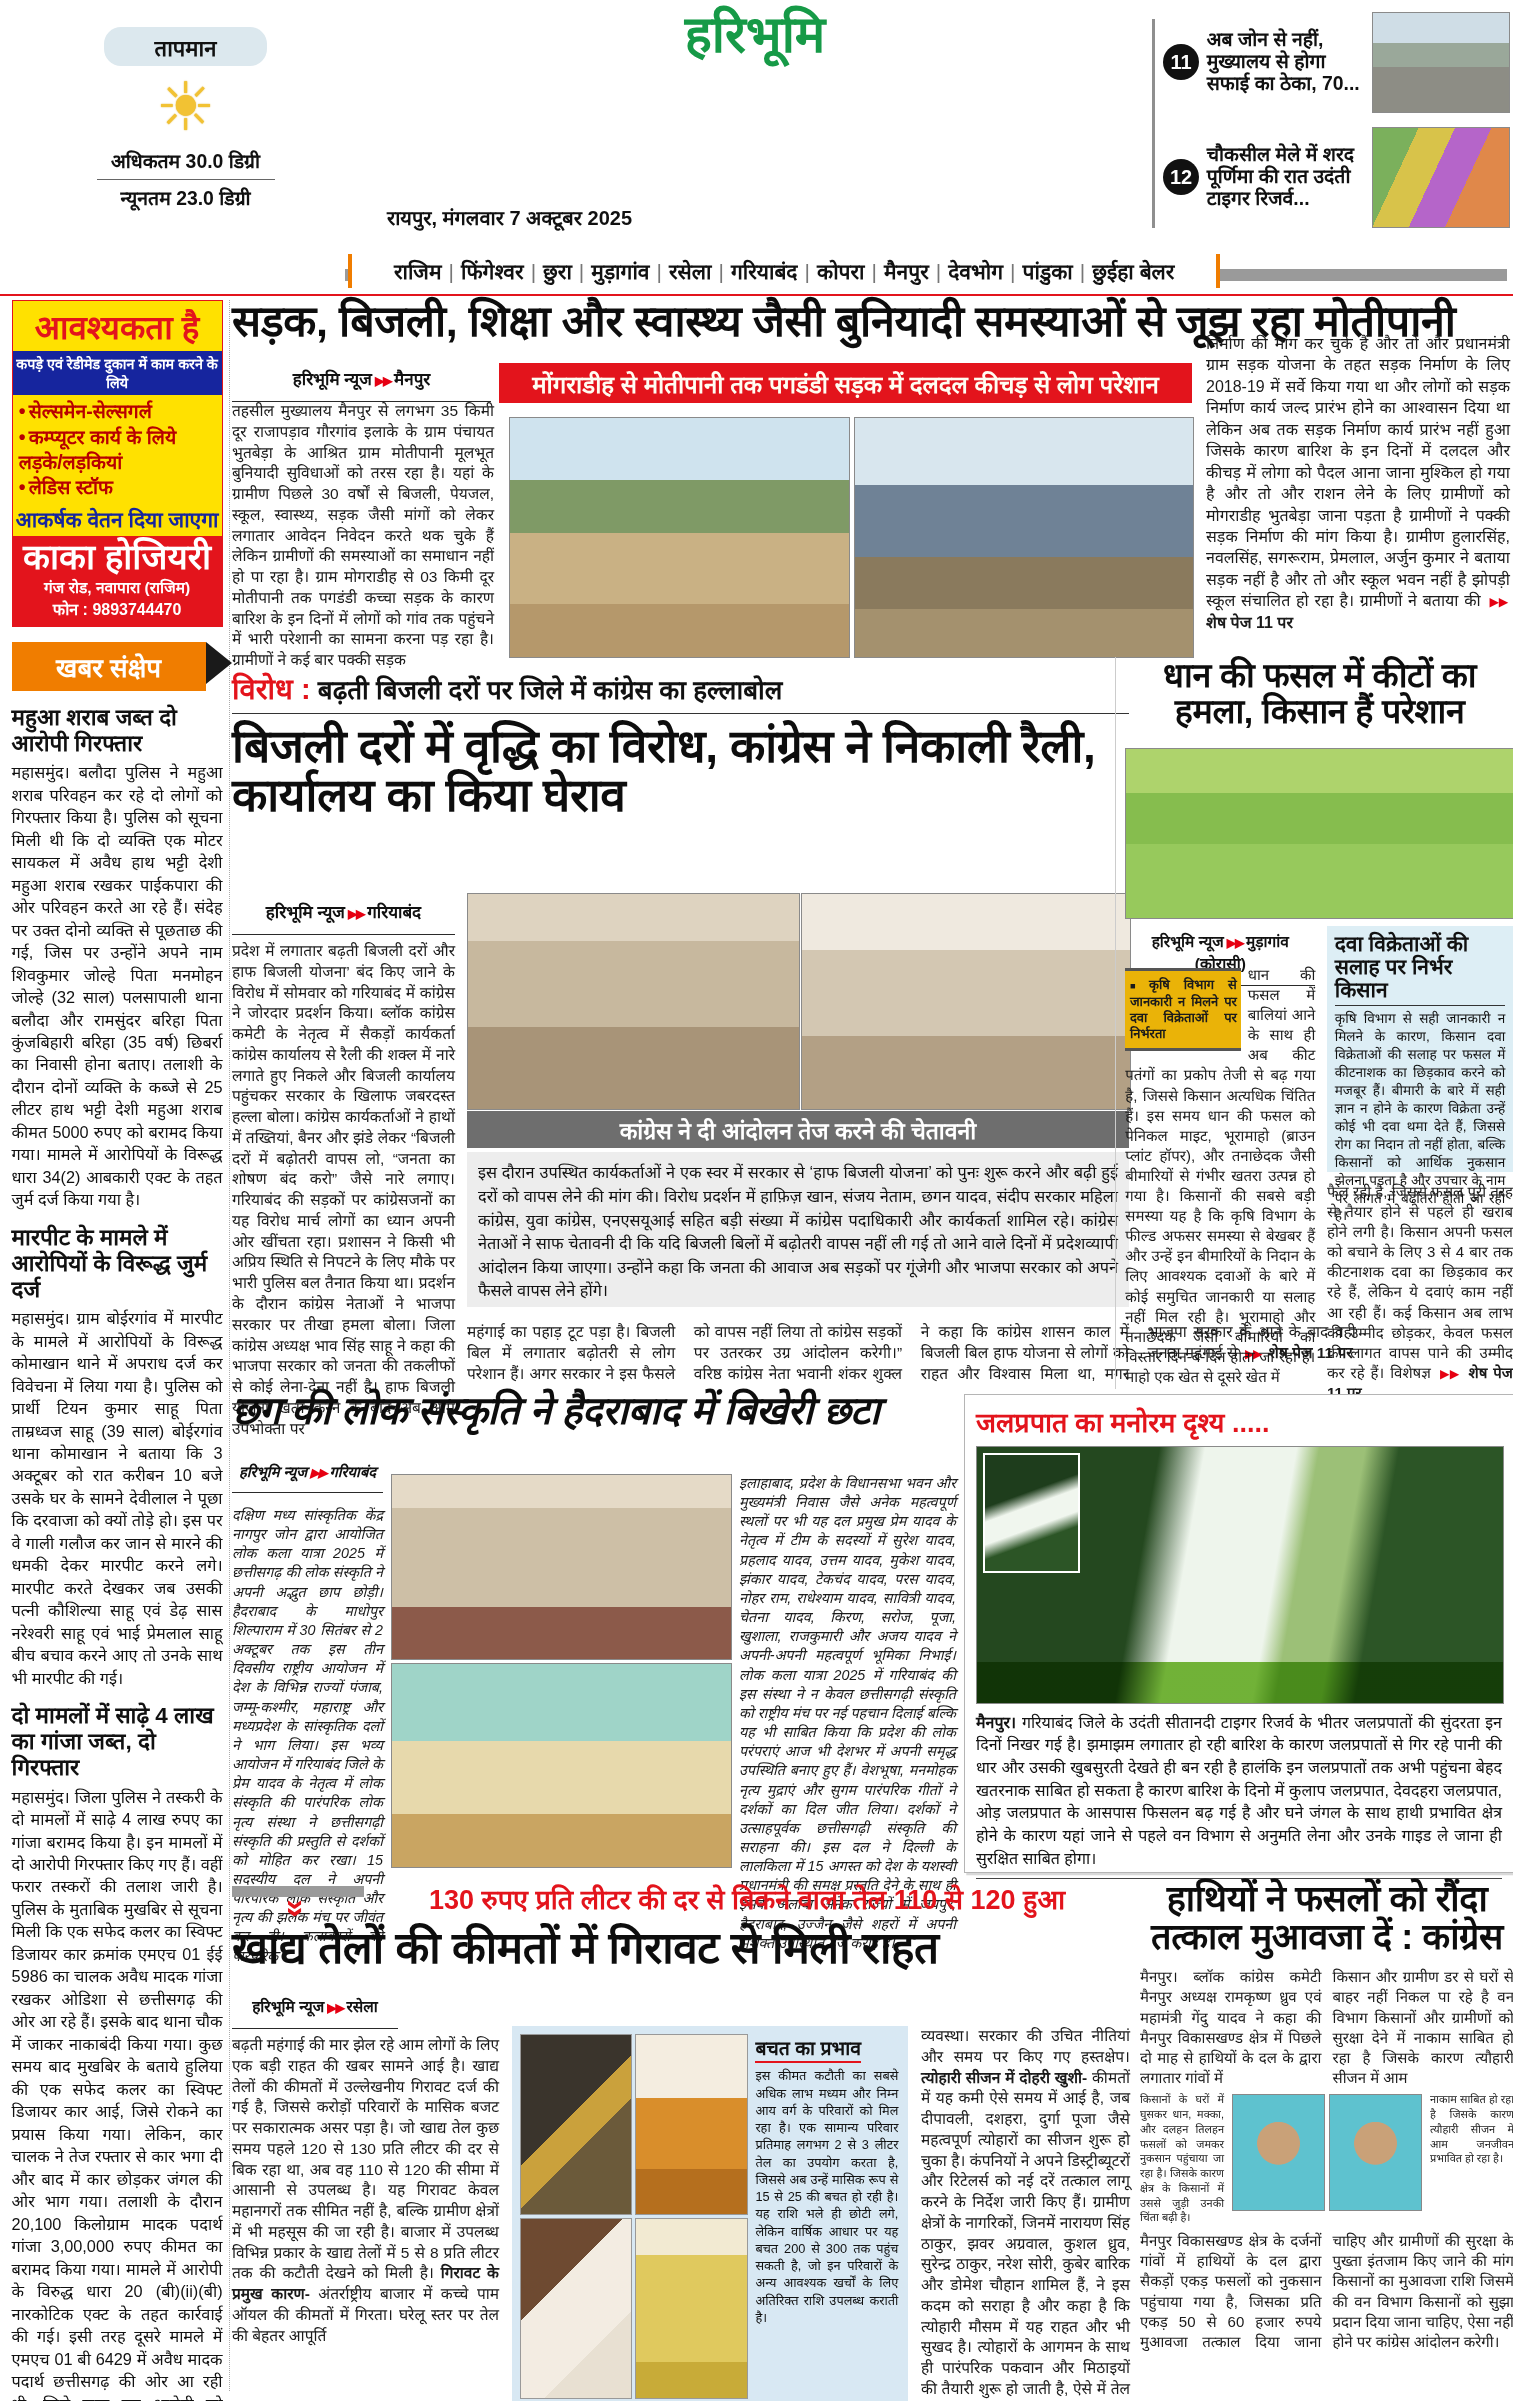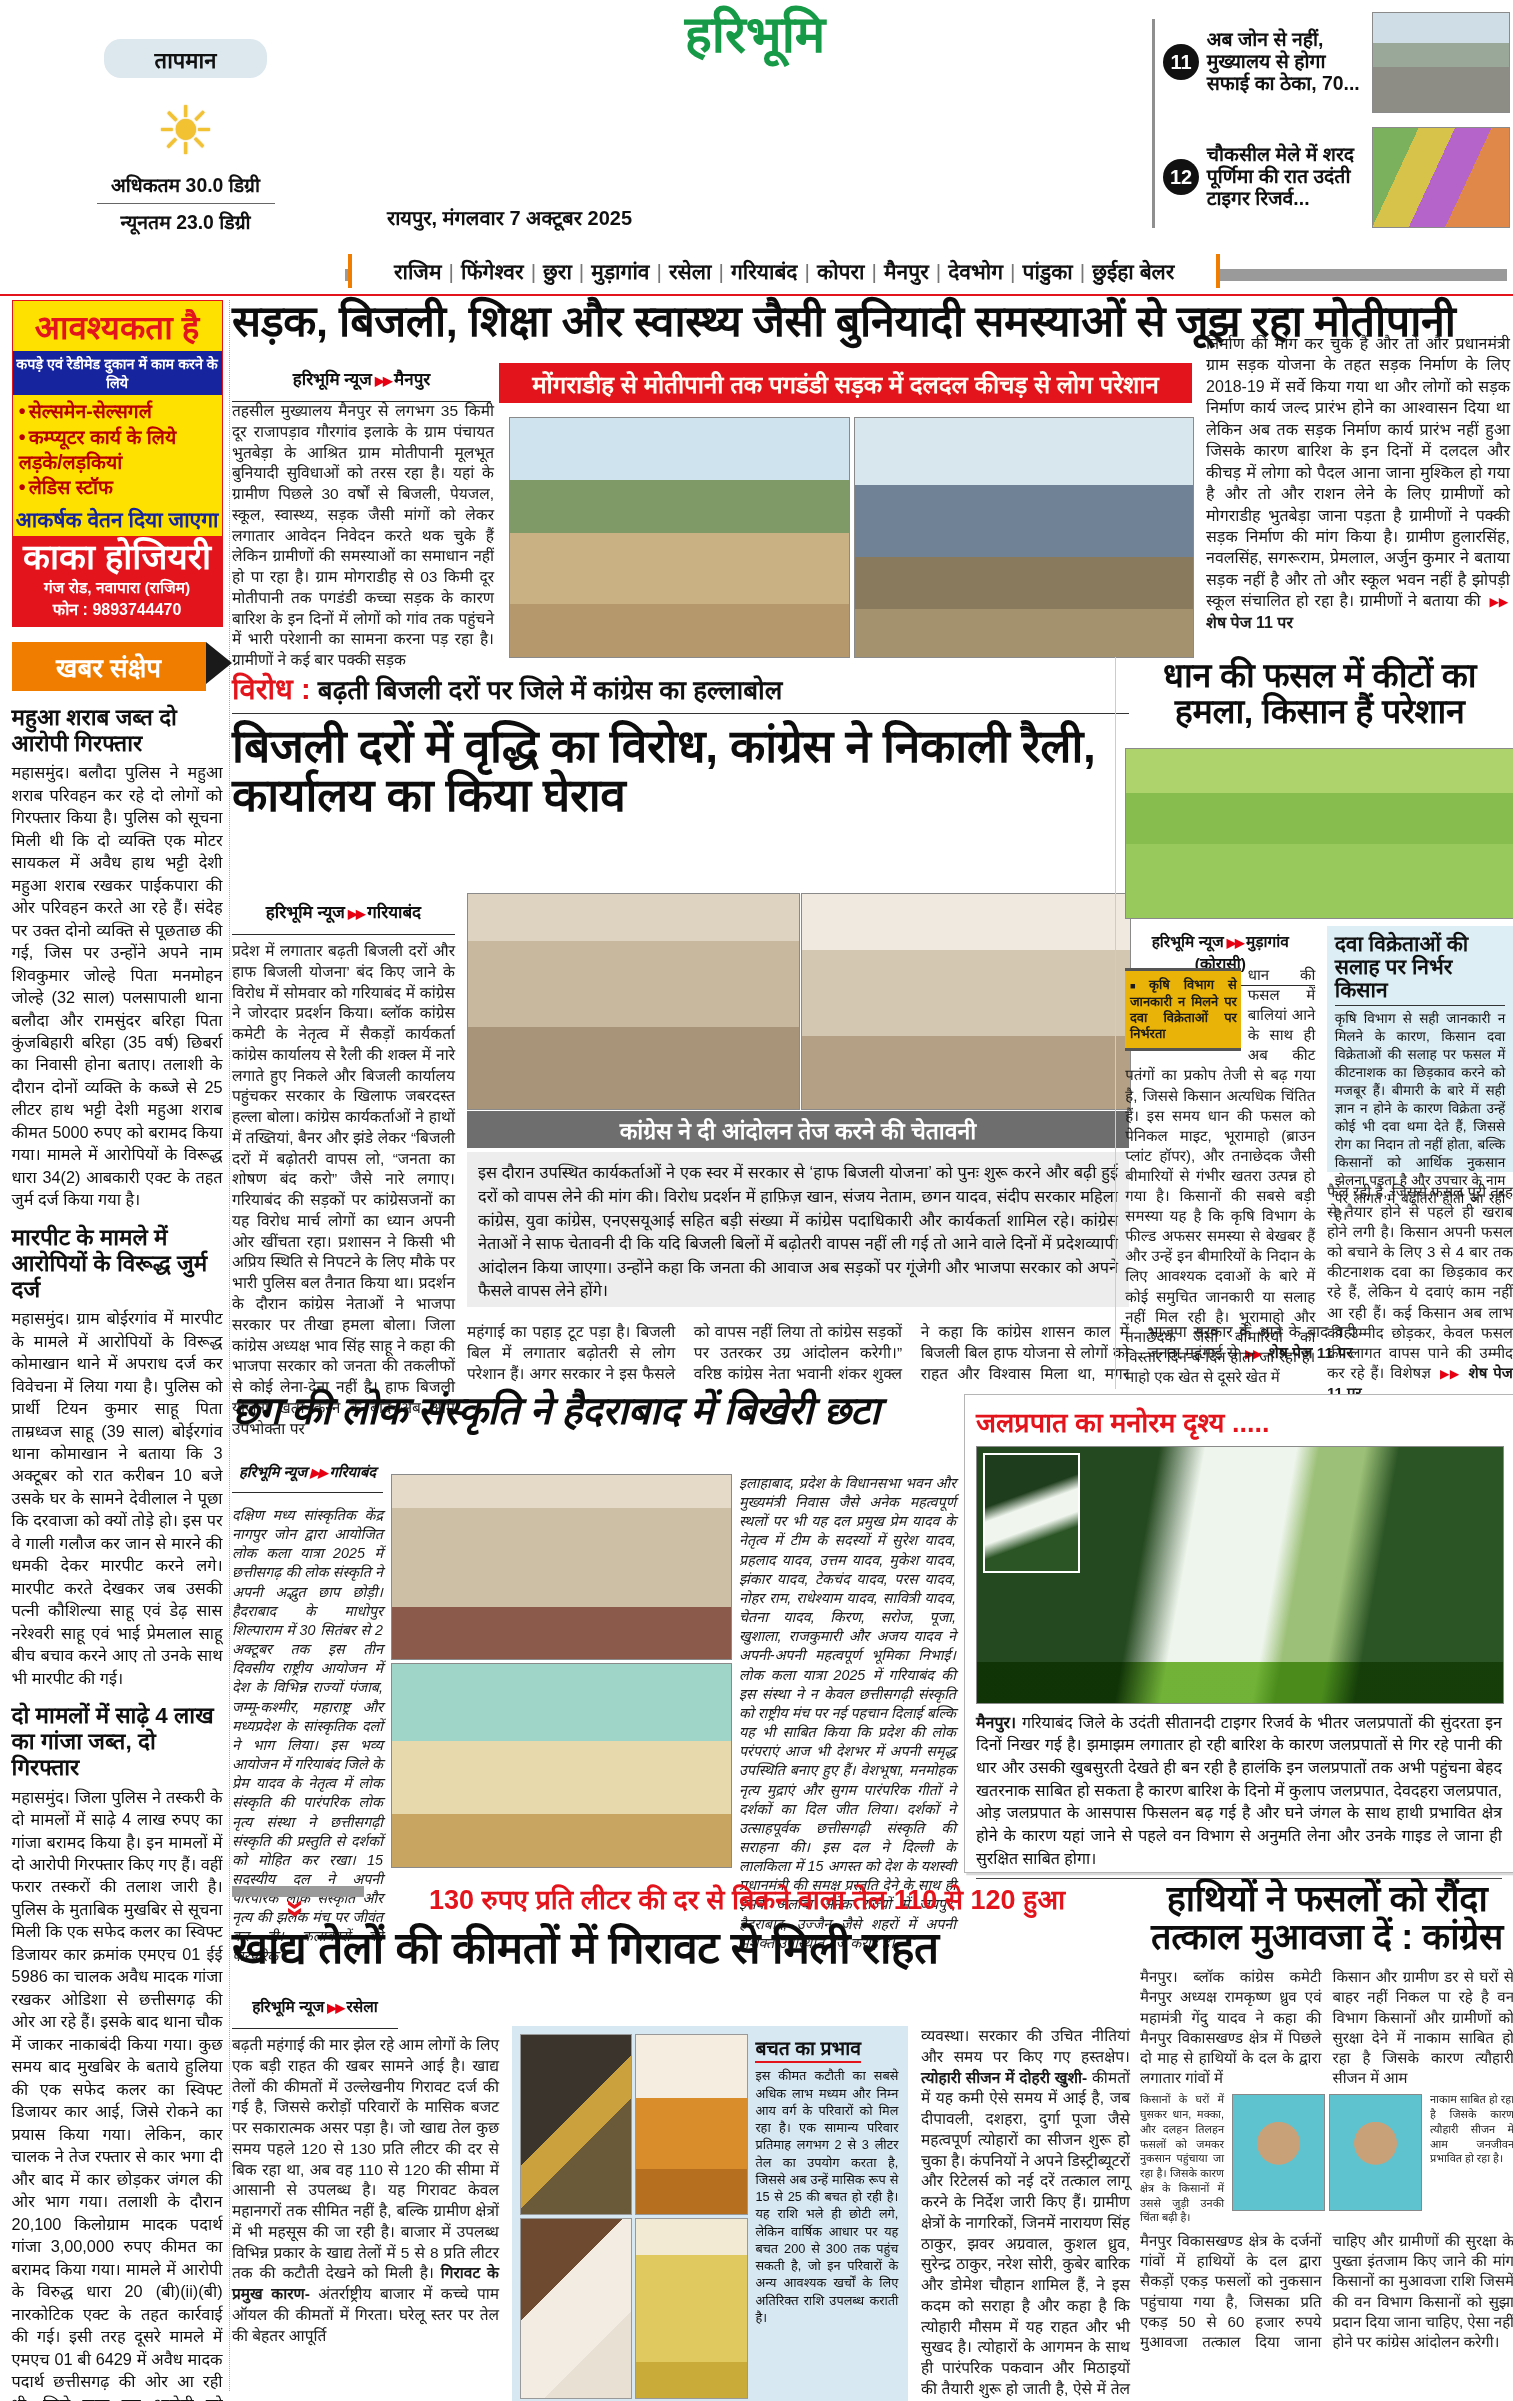--- a/index.html
+++ b/index.html
@@ -7,21 +7,21 @@
         font-family:"Liberation Sans",sans-serif;color:#111;}
   .abs{position:absolute;}
   .ph{border:0.8px solid #8a8a8a;}
   .headline{font-weight:bold;color:#0d0d0d;line-height:1.06;letter-spacing:-0.4px;}
   .body-text{font-size:15.5px;line-height:1.34;text-align:justify;color:#1b1b1b;}
   .byline{font-weight:bold;font-size:17px;text-align:center;border-bottom:1.5px solid #2a2a2a;padding-bottom:11px;}
   .arr{color:#e60012;font-size:12.4px;letter-spacing:-1.5px;padding:0 3.1px;}
   .jump{font-weight:bold;}
   
   .weather{left:77px;top:23px;width:217px;height:209px;text-align:center;}
-  .weather .pill{background:#dce8ee;border-radius:17px;font-weight:bold;font-size:22px;padding:4.6px 0;width:163px;margin:16px auto;}
+  .weather .pill{background:#dce8ee;border-radius:17px;font-weight:bold;font-size:22px;padding:4.6px 0;width:163px;margin:4px auto;}
   .sun{font-size:67px;color:#f2c233;line-height:1.1;text-shadow:0 0 1.5px #d9a40a;}
   .wrow{font-weight:bold;font-size:19.4px;padding:3.1px 0;}
   .wdiv{border-top:1.5px solid #666;width:178px;margin:1.5px auto;}
   .masthead{left:387px;top:9.3px;width:736px;text-align:center;}
   .brand-top{color:#169a47;font-weight:bold;font-size:51px;line-height:1;}
   .brand-main{color:#e3141c;font-weight:bold;font-size:122px;line-height:0.95;letter-spacing:-1.5px;}
   .dateline{position:absolute;left:0;top:195px;font-weight:bold;font-size:20px;}
   .teasers{left:1163px;top:11.6px;width:351px;}
   .teaser{display:flex;align-items:center;margin-bottom:14px;}
   .tnum{min-width:36px;height:36px;border-radius:50%;background:#111;color:#fff;font-weight:bold;

